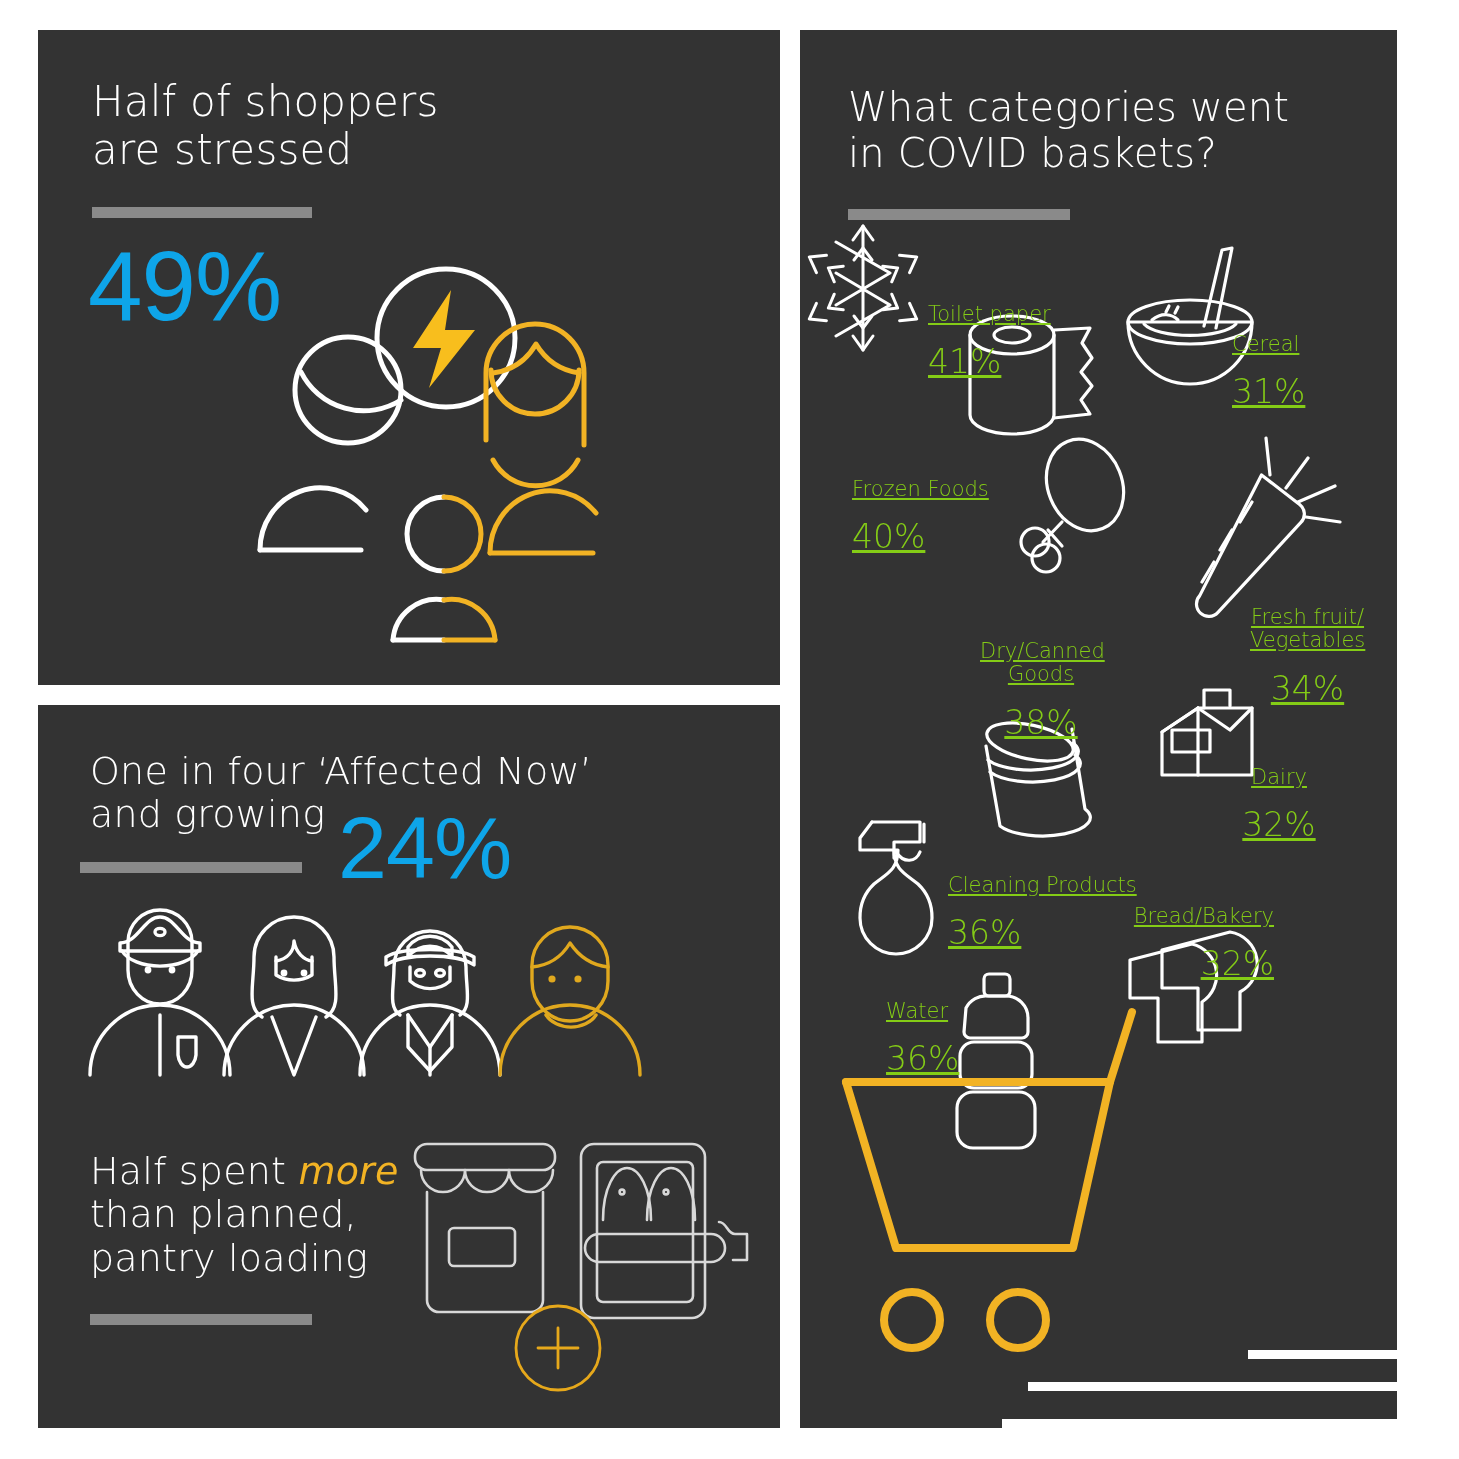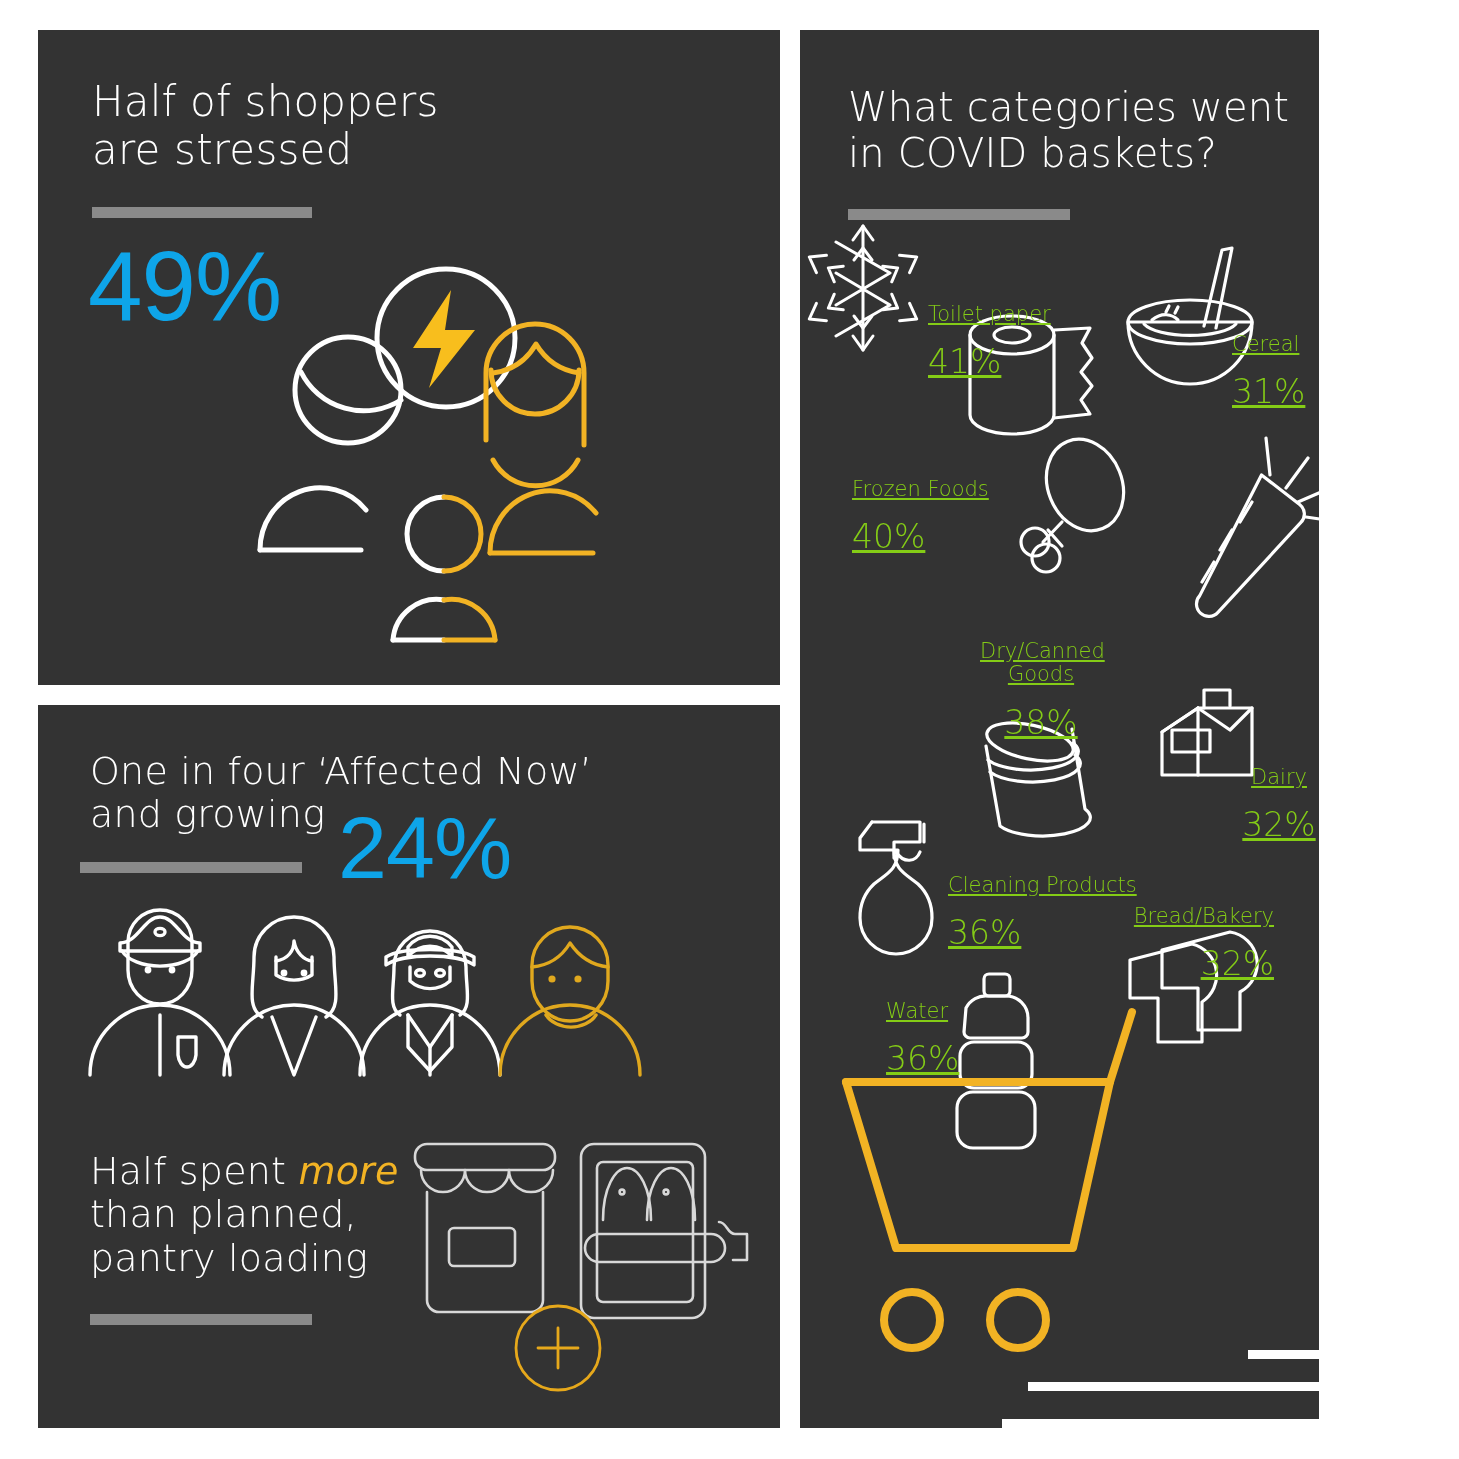--- a/index.html
+++ b/index.html
@@ -3,21 +3,21 @@
 <meta charset="utf-8">
 <style>
   html,body{margin:0;padding:0;background:#ffffff;}
   body{width:1459px;height:1459px;font-family:"Liberation Sans",sans-serif;overflow:hidden;}
   .stage{position:relative;width:1459px;height:1459px;background:#ffffff;}
 
   .card{position:absolute;background:#333333;}
   #card-stress{left:38px;top:30px;width:742px;height:655px;}
   #card-affected{left:38px;top:705px;width:742px;height:469px;}
   #card-pantry{left:38px;top:1102px;width:742px;height:326px;}
-  #card-categories{left:800px;top:30px;width:519px;height:1398px;}
+  #card-categories{left:800px;top:30px;width:597px;height:1398px;}
 
   .headline{position:absolute;color:#ffffff;font-weight:300;letter-spacing:.2px;line-height:1.14;
             font-family:"DejaVu Sans","Liberation Sans",sans-serif;white-space:pre-line;}
   .rule{position:absolute;height:11px;background:#8a8a8a;}
   .bignum{position:absolute;color:#0ea5e9;font-weight:400;font-family:"Liberation Sans",sans-serif;
           letter-spacing:-1px;line-height:1;}
   .gold{color:#F2B324;font-style:italic;}
 
   
   #stress-title{left:54px;top:48px;font-size:42px;}
@@ -292,20 +292,25 @@
       <span class="name">Cereal</span>
       <span class="pct">31%</span>
     </div>
 
     <div class="lbl" style="left:52px;top:430px;">
       <span class="name">Frozen Foods</span>
       <span class="pct">40%</span>
     </div>
 
 
+    <div class="lbl c" style="left:450px;top:558px;width:115px;">
+      <span class="name">Fresh fruit/
+Vegetables</span>
+      <span class="pct">34%</span>
+    </div>
 
     <div class="lbl c" style="left:180px;top:592px;width:122px;">
       <span class="name">Dry/Canned
 Goods</span>
       <span class="pct">38%</span>
     </div>
 
     <div class="lbl c" style="left:438px;top:718px;width:82px;">
       <span class="name">Dairy</span>
       <span class="pct">32%</span>

